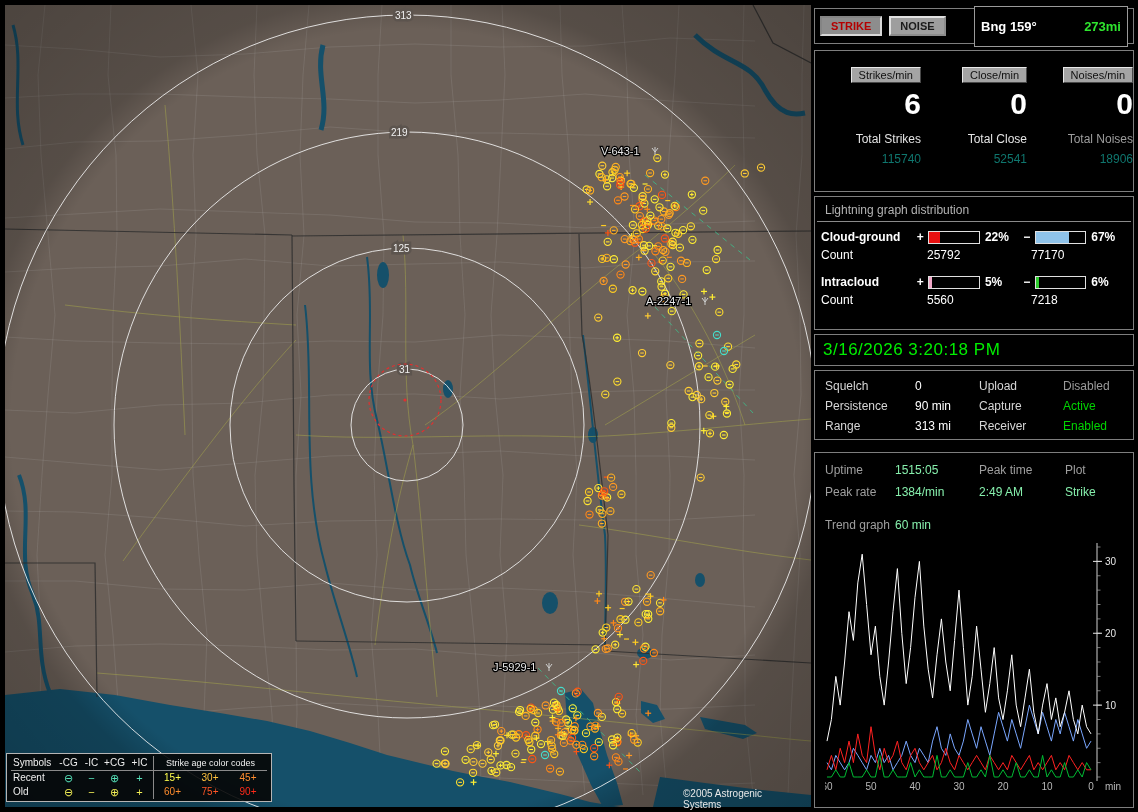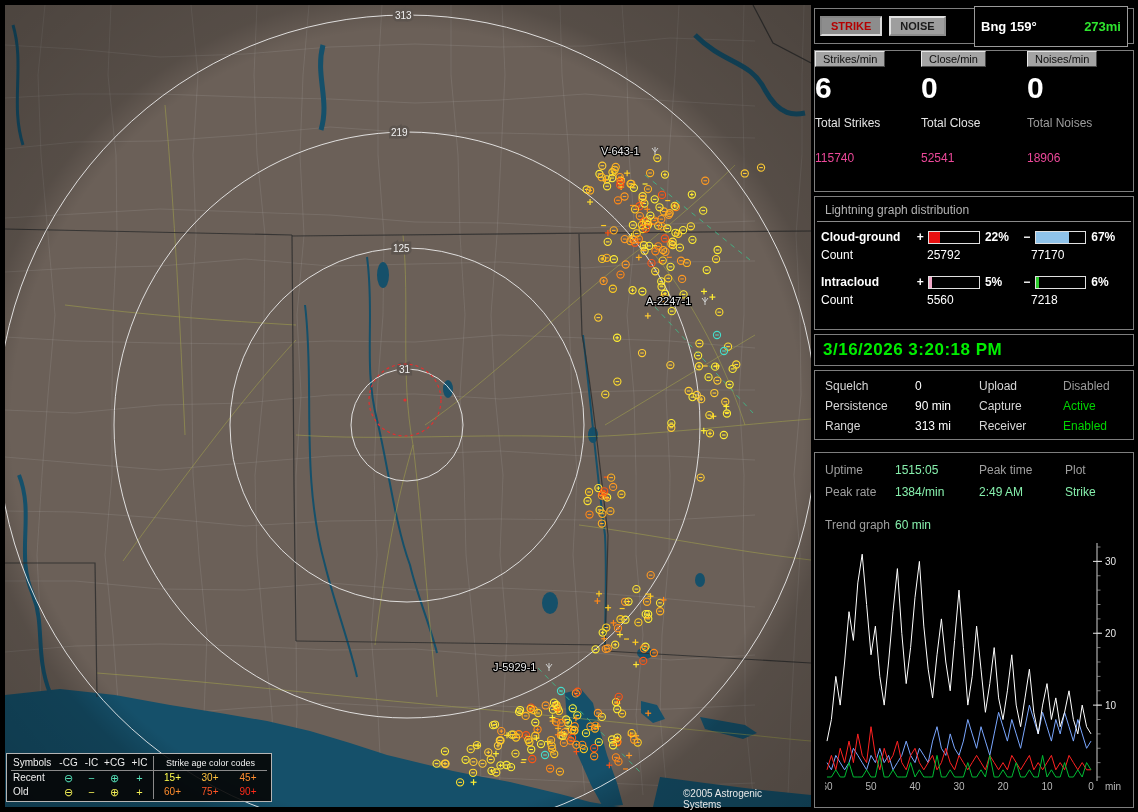--- a/index.html
+++ b/index.html
@@ -27,44 +27,44 @@
   .btn{font-size:11px;font-weight:bold;padding:2px 9px;cursor:pointer;}
   .btn-strike{background:#8d8d8d;border:2px inset #d8d8d8;color:#b40000;}
   .btn-noise{background:#9e9e9e;border:2px outset #e0e0e0;color:#1b1b1b;}
   .bng{margin-left:auto;display:flex;justify-content:space-between;align-items:center;
        background:#000;border:1px solid #9a9a9a;width:140px;padding:12px 6px;
        font-weight:bold;font-size:13px;}
   .bng-deg{color:#fff;}
   .bng-mi{color:#2fe52f;}
 
   .sec2{top:50px;height:142px;display:grid;grid-template-columns:1fr 1fr 1fr;
-        text-align:left;padding-top:0;}
+        text-align:right;padding-top:16px;}
   .badge{display:inline-block;background:#a4a4a4;color:#101010;font-size:11px;padding:1px 7px;
          border:1px solid;border-color:#e8e8e8 #484848 #484848 #e8e8e8;cursor:pointer;}
   .rate-num{font-size:30px;font-weight:bold;color:#fff;margin-top:5px;line-height:32px;}
   .tot-label{margin-top:12px;font-size:12px;color:#e4e4e4;}
   .tot-label.dim{color:#9d9d9d;}
-  .tot-val{margin-top:21px;font-size:12px;color:#ec4899;}
+  .tot-val{margin-top:6px;font-size:12px;color:#0f766e;}
 
   .sec3{top:196px;height:134px;}
   .dist-title{color:#b3b3b3;font-size:12px;padding:6px 8px 4px;border-bottom:1px solid #8a8a8a;
               margin:0 2px 6px;}
   .drow{display:flex;align-items:center;padding:2px 6px;font-size:12px;color:#fff;}
   .drow.intra{margin-top:9px;}
   .dlabel{width:94px;font-weight:bold;}
   .dlabel.plain{font-weight:normal;}
   .sign{width:12px;text-align:center;font-weight:bold;}
   .gauge{width:50px;height:11px;border:1px solid #e0e0e0;background:#000;margin:0 2px;}
   .gauge>div{height:100%;width:0;}
   .pct{width:36px;font-weight:bold;padding-left:3px;}
   .cval1{width:104px;padding-left:12px;}
   .cval2{padding-left:0;}
 
   .sec4{top:334px;height:32px;display:flex;align-items:center;padding:0 8px;}
-  .dt{color:#00ee00;font-size:17px;font-weight:bold;letter-spacing:0.5px;}
+  .dt{color:#00ee00;font-size:17px;font-weight:normal;letter-spacing:0.5px;}
 
   .sec5{top:370px;height:70px;padding:5px 10px;}
   .srow{display:grid;grid-template-columns:90px 64px 84px auto;line-height:20px;}
   .slabel{color:#d6d6d6;}
   .sval{color:#fff;}
 
   .sec6{top:452px;height:356px;padding:6px 10px;}
   .trow{display:grid;grid-template-columns:70px 84px 86px auto;line-height:22px;}
   .tlabel{color:#9f9f9f;}
   .tval{color:#86efac;}

